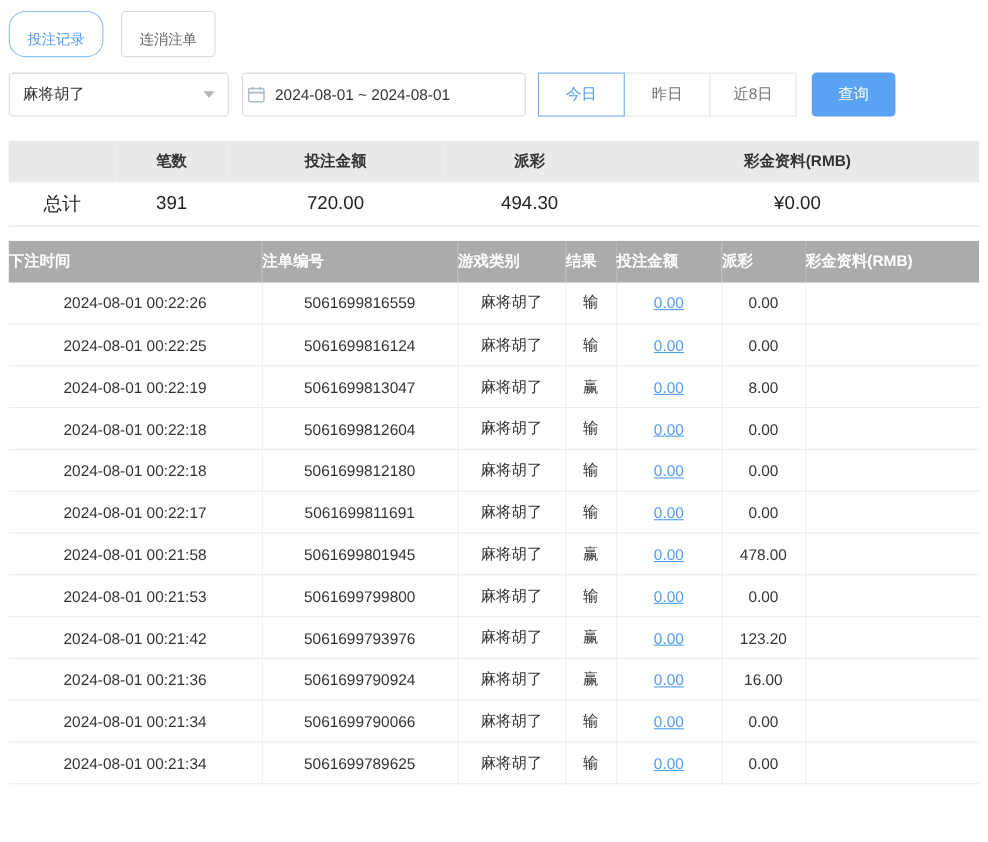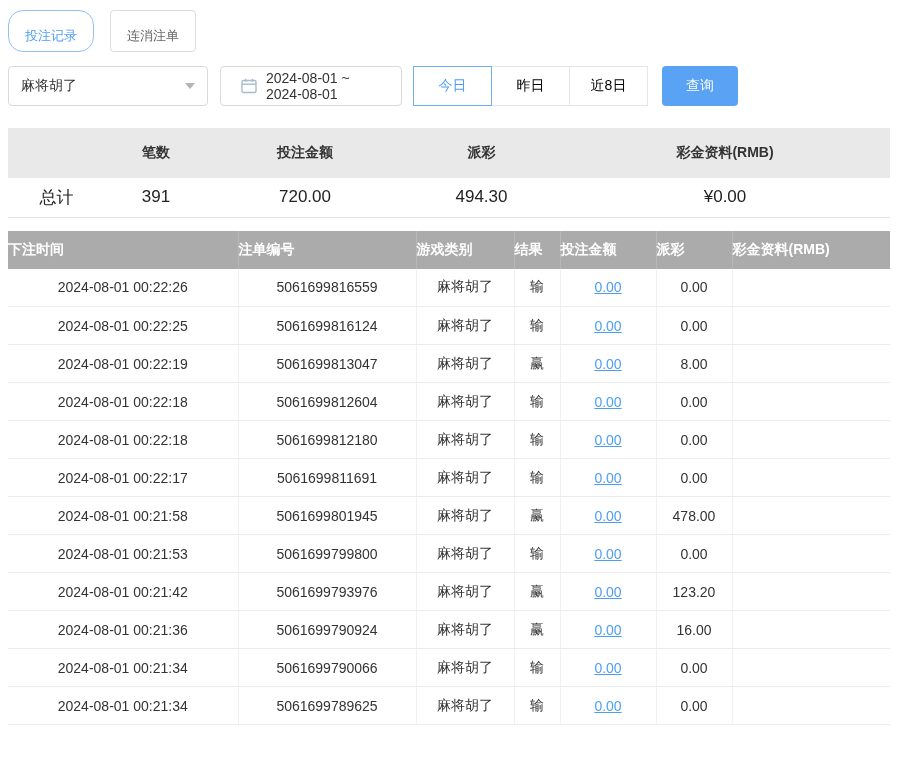--- a/index.html
+++ b/index.html
@@ -27,40 +27,40 @@
   .select {
     width:200px; height:40px; border:1px solid #d9d9d9; border-radius:4px;
     display:flex; align-items:center; justify-content:space-between;
     padding:0 12px; font-size:14px; cursor:pointer; background:#fff;
   }
   .caret {
     width:0; height:0; border-left:5px solid transparent;
     border-right:5px solid transparent; border-top:6px solid #b4b4b4;
   }
   .date-input {
-    margin-left:12px; width:182px; height:40px; border:1px solid #d9d9d9;
+    margin-left:12px; width:258px; height:40px; border:1px solid #d9d9d9;
     border-radius:4px; display:flex; align-items:center; gap:9px;
-    padding:0 20px; font-size:14px; cursor:pointer; background:#fff;
+    padding:0 4px; font-size:14px; cursor:pointer; background:#fff;
   }
   .quick-group { margin-left:12px; display:flex; }
   .quick {
     width:79px; height:40px; background:#fff; border:1px solid #e6e6e6;
-    font-size:14px; color:#000000; margin-left:-1px; cursor:pointer;
+    font-size:14px; color:#737373; margin-left:-1px; cursor:pointer;
   }
   .quick.active { border-color:#6fb0f2; color:#4f9df3; position:relative; z-index:1; }
   .search-btn {
     margin-left:14px; width:76px; height:40px; background:#5aa2f4; color:#fff;
     border:none; border-radius:4px; font-size:14px; cursor:pointer;font-family:Liberation Mono, monospace;
   }
 
   
   table { border-collapse:collapse; table-layout:fixed; width:100%; }
   .summary { margin-bottom:13px; }
   .summary th {
-    background:#e9e9e9; height:50px; font-size:14px; font-weight:bold;
+    background:#e9e9e9; height:38px; font-size:14px; font-weight:bold;
     color:#333; text-align:center;
   }
   .summary td {
     height:39px; text-align:center; font-size:17px; color:#222;
     border-bottom:1px solid #e5e5e5; background:#fff;
   }
   .records thead th {
     background:#ababab; color:#fff; height:38px; font-size:14px;
     font-weight:bold; text-align:left; border-right:1px solid #b8b8b8;
   }

